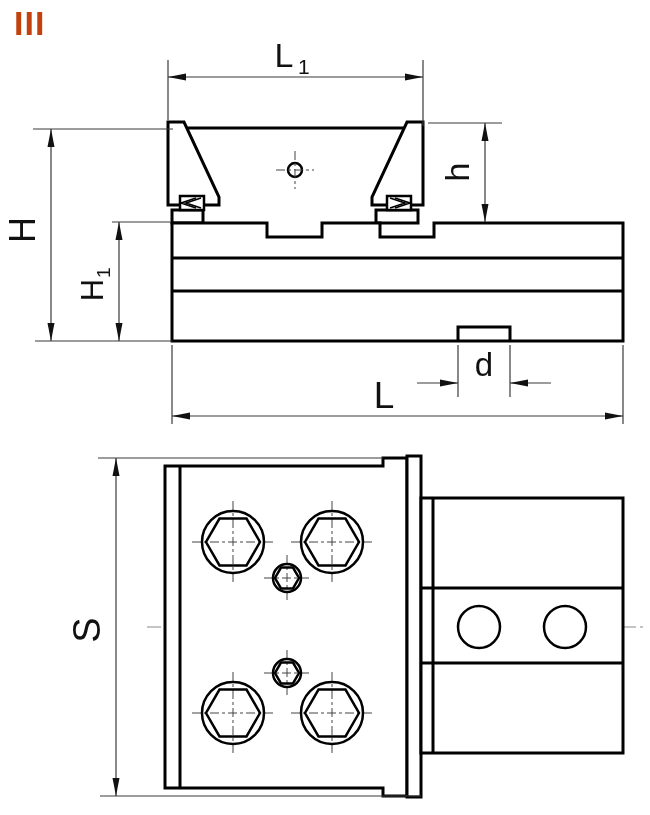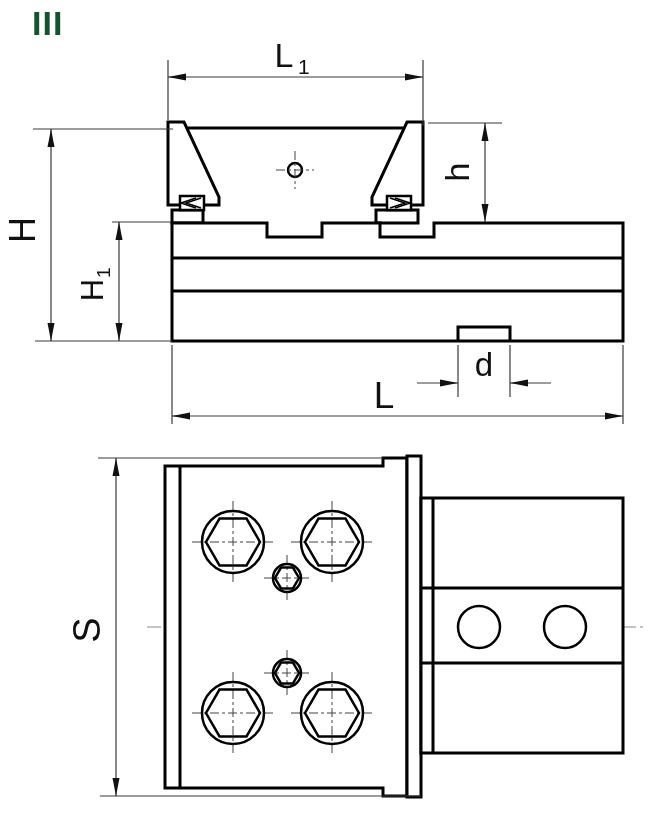--- a/index.html
+++ b/index.html
@@ -9,22 +9,22 @@
   .obj{stroke:#000;stroke-width:3;fill:none;stroke-linejoin:miter;}
   .obj-fill{stroke:#000;stroke-width:3;fill:#fff;stroke-linejoin:miter;}
   .obj-med{stroke:#000;stroke-width:2.5;fill:none;}
   .obj-med-fill{stroke:#000;stroke-width:2.5;fill:#fff;}
   .thin{stroke:#3a3a3a;stroke-width:1.2;fill:none;}
   .chev{stroke:#000;stroke-width:1.6;fill:none;}
   .cl{stroke:#8a8a8a;stroke-width:1;fill:none;stroke-dasharray:14 4 3 4;}
   .ch{stroke:#444;stroke-width:1;fill:none;stroke-dasharray:9 3 3 3;}
   .dim-label{fill:#111;font-family:"Liberation Sans", sans-serif;}
   .arr{fill:#111;stroke:none;}
-  .variant{position:absolute;left:32px;top:4px;font-size:34px;font-weight:bold;
-           color:#14532d;letter-spacing:1px;font-family:"Liberation Sans", sans-serif;}
+  .variant{position:absolute;left:14px;top:4px;font-size:34px;font-weight:bold;
+           color:#c2410c;letter-spacing:1px;font-family:"Liberation Sans", sans-serif;}
 </style>
 </head>
 <body>
 
 <div class="stage">
 
   <div class="variant">III</div>
 
   <svg width="650" height="815" viewBox="0 0 650 815">
     <defs>

